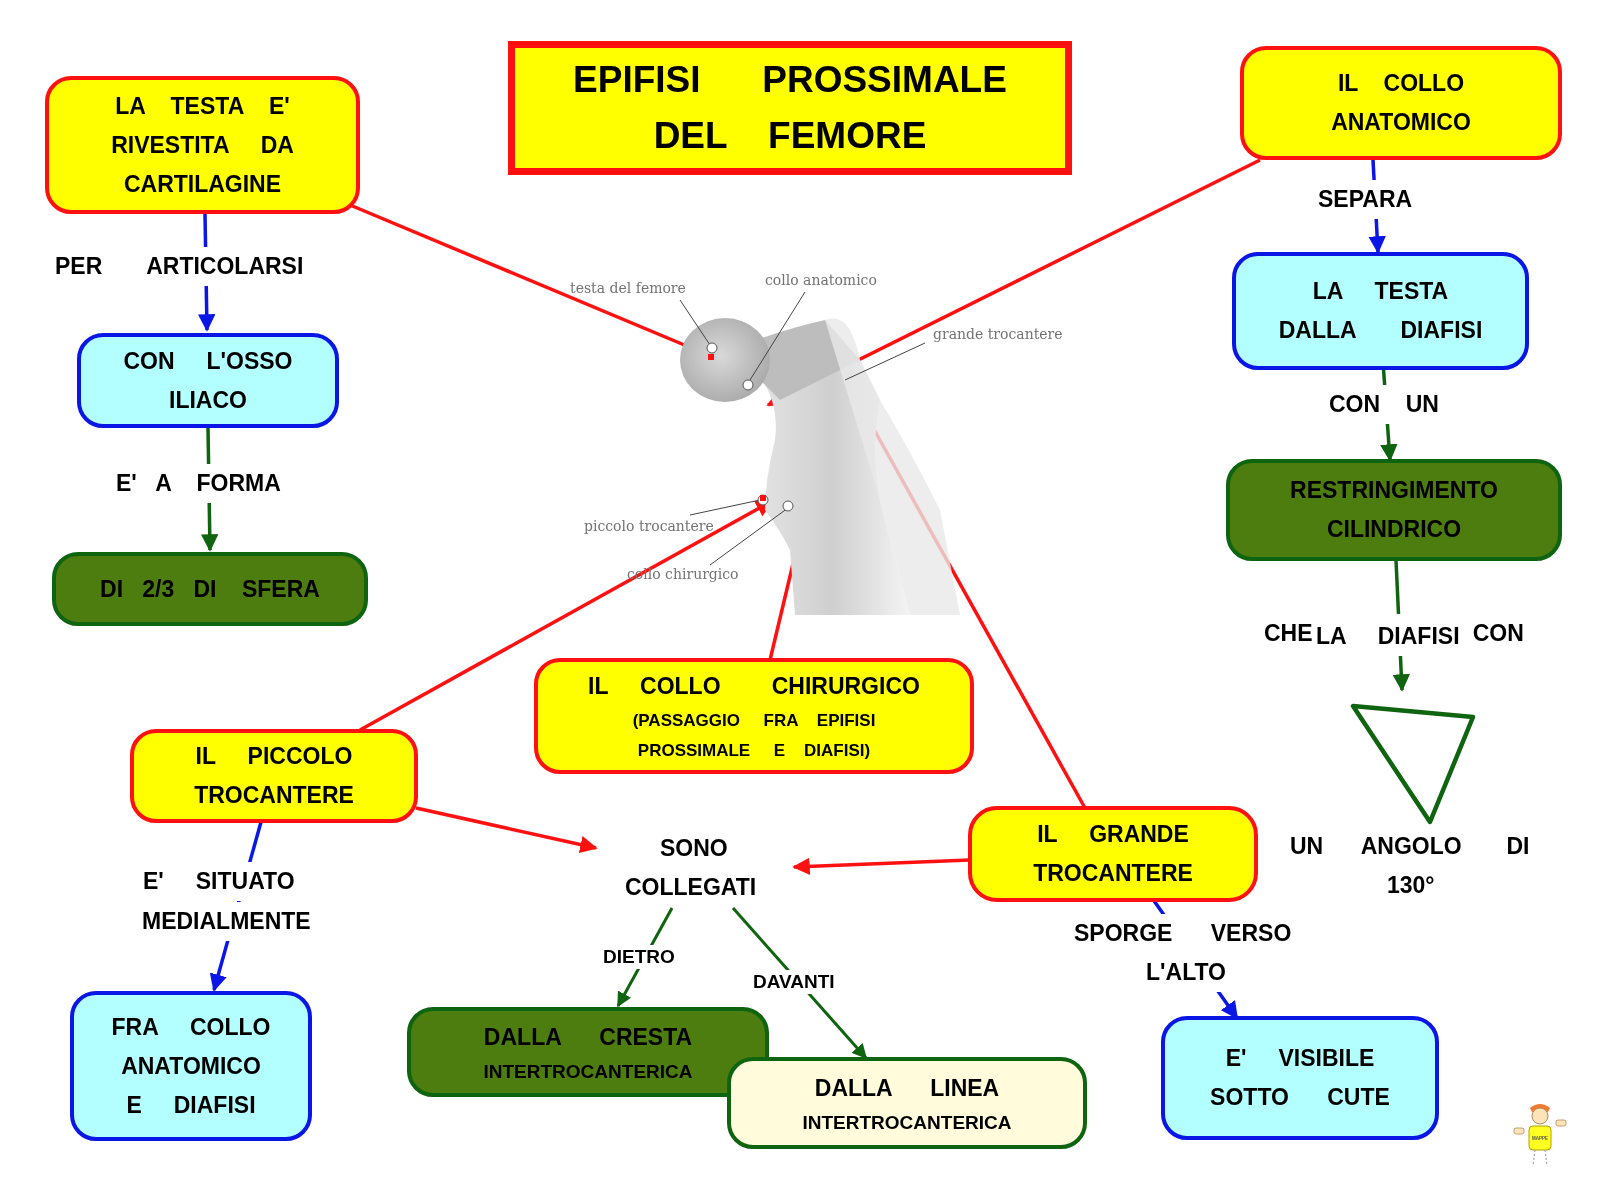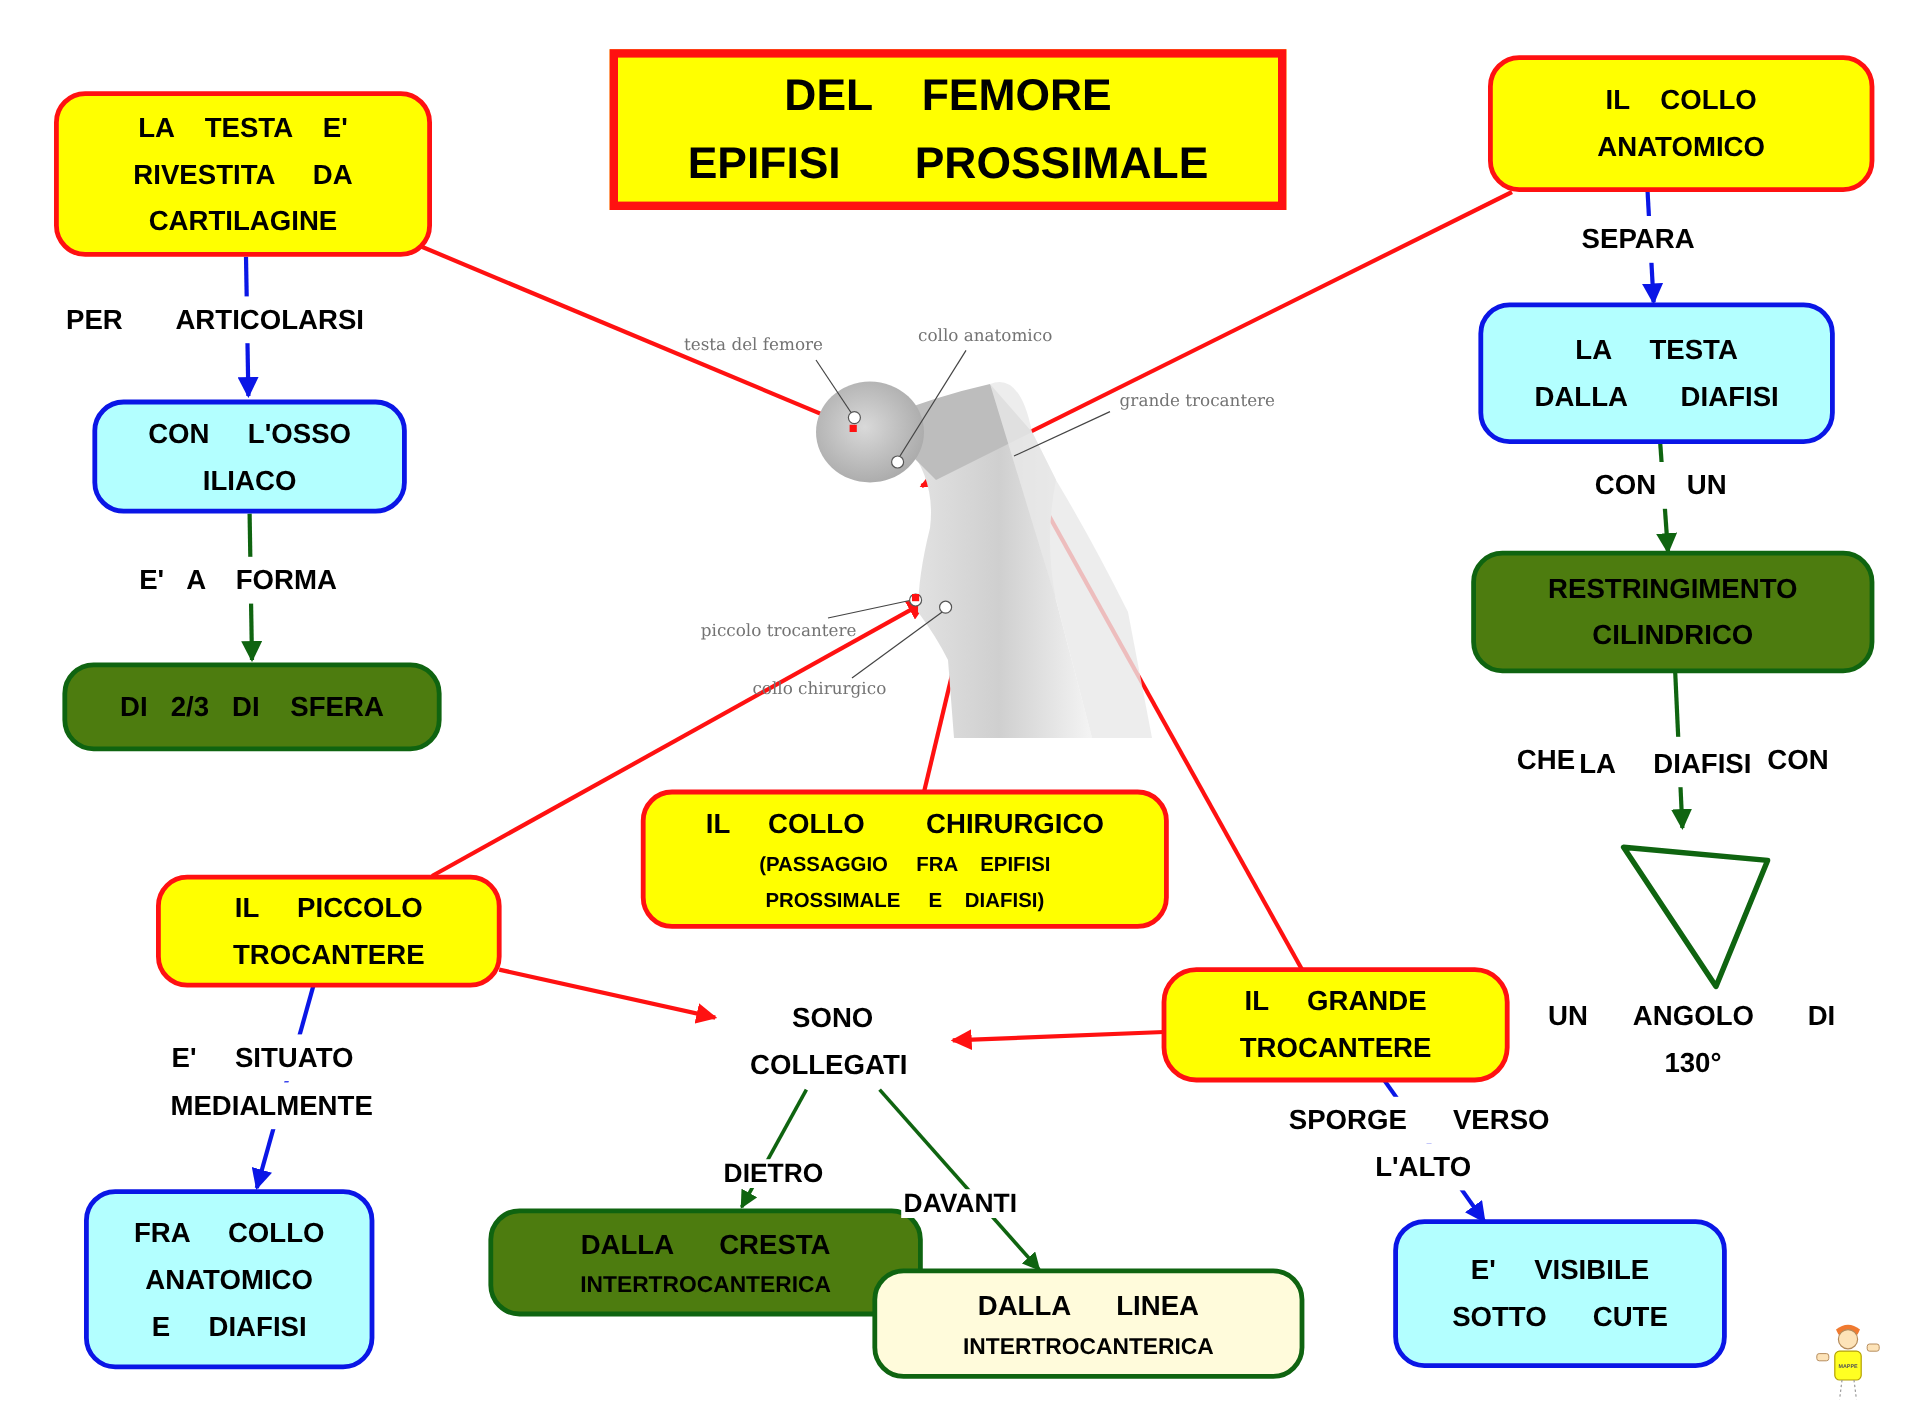--- a/index.html
+++ b/index.html
@@ -12,21 +12,21 @@
   .yellow { background: #ffff00; border: 4px solid #ff1111; }
   .cyan { background: #b3ffff; border: 4px solid #0a16e6; }
   .green { background: #4d7c0f; border: 4px solid #0f6410; }
   .cream { background: #fffbdb; border: 4px solid #0f6410; }
   .title { position: absolute; left: 508px; top: 41px; width: 564px; height: 134px; box-sizing: border-box;
            background: #ffff00; border: 7px solid #ff1111; display: flex; flex-direction: column;
            justify-content: center; align-items: center; }
   .title .line { font-size: 37px; line-height: 56px; white-space: pre; }
   .label { position: absolute; white-space: pre; font-size: 23px; line-height: 39px; text-align: left;
            background: #ffffff; padding: 0 2px; }
-  .label.small { font-size: 22px; line-height: 24px; margin-top: 21px; }
+  .label.small { font-size: 19px; line-height: 24px; }
   .label.nobg { background: transparent; }
   svg.overlay { position: absolute; left: 0; top: 0; width: 1600px; height: 1188px; pointer-events: none; }
   .bone { position: absolute; left: 580px; top: 250px; width: 500px; height: 365px; }
   .bone-text { position: absolute; font-family: "DejaVu Serif", serif; font-weight: normal; font-size: 14px;
                color: #737373; white-space: pre; }
   .mascot { position: absolute; left: 1510px; top: 1100px; width: 60px; height: 70px; }
 </style>
 </head>
 <body>
 
@@ -97,22 +97,22 @@
     <circle cx="208" cy="256" r="5" fill="#fff" stroke="#555"></circle>
   </svg>
   <span class="bone-text" style="left:-10px; top:30px;">testa del femore</span>
   <span class="bone-text" style="left:185px; top:22px;">collo anatomico</span>
   <span class="bone-text" style="left:353px; top:76px;">grande trocantere</span>
   <span class="bone-text" style="left:4px; top:268px;">piccolo trocantere</span>
   <span class="bone-text" style="left:47px; top:316px;">collo chirurgico</span>
 </div>
 
 <div class="title">
+  <span class="line">EPIFISI      PROSSIMALE</span>
   <span class="line">DEL    FEMORE</span>
-  <span class="line">EPIFISI      PROSSIMALE</span>
 </div>
 
 <div class="node yellow" style="left:45px; top:76px; width:315px; height:138px;">
   <span class="line">LA    TESTA    E'</span>
   <span class="line">RIVESTITA     DA</span>
   <span class="line">CARTILAGINE</span>
 </div>
 
 <div class="node cyan" style="left:77px; top:333px; width:262px; height:95px;">
   <span class="line">CON     L'OSSO</span>

